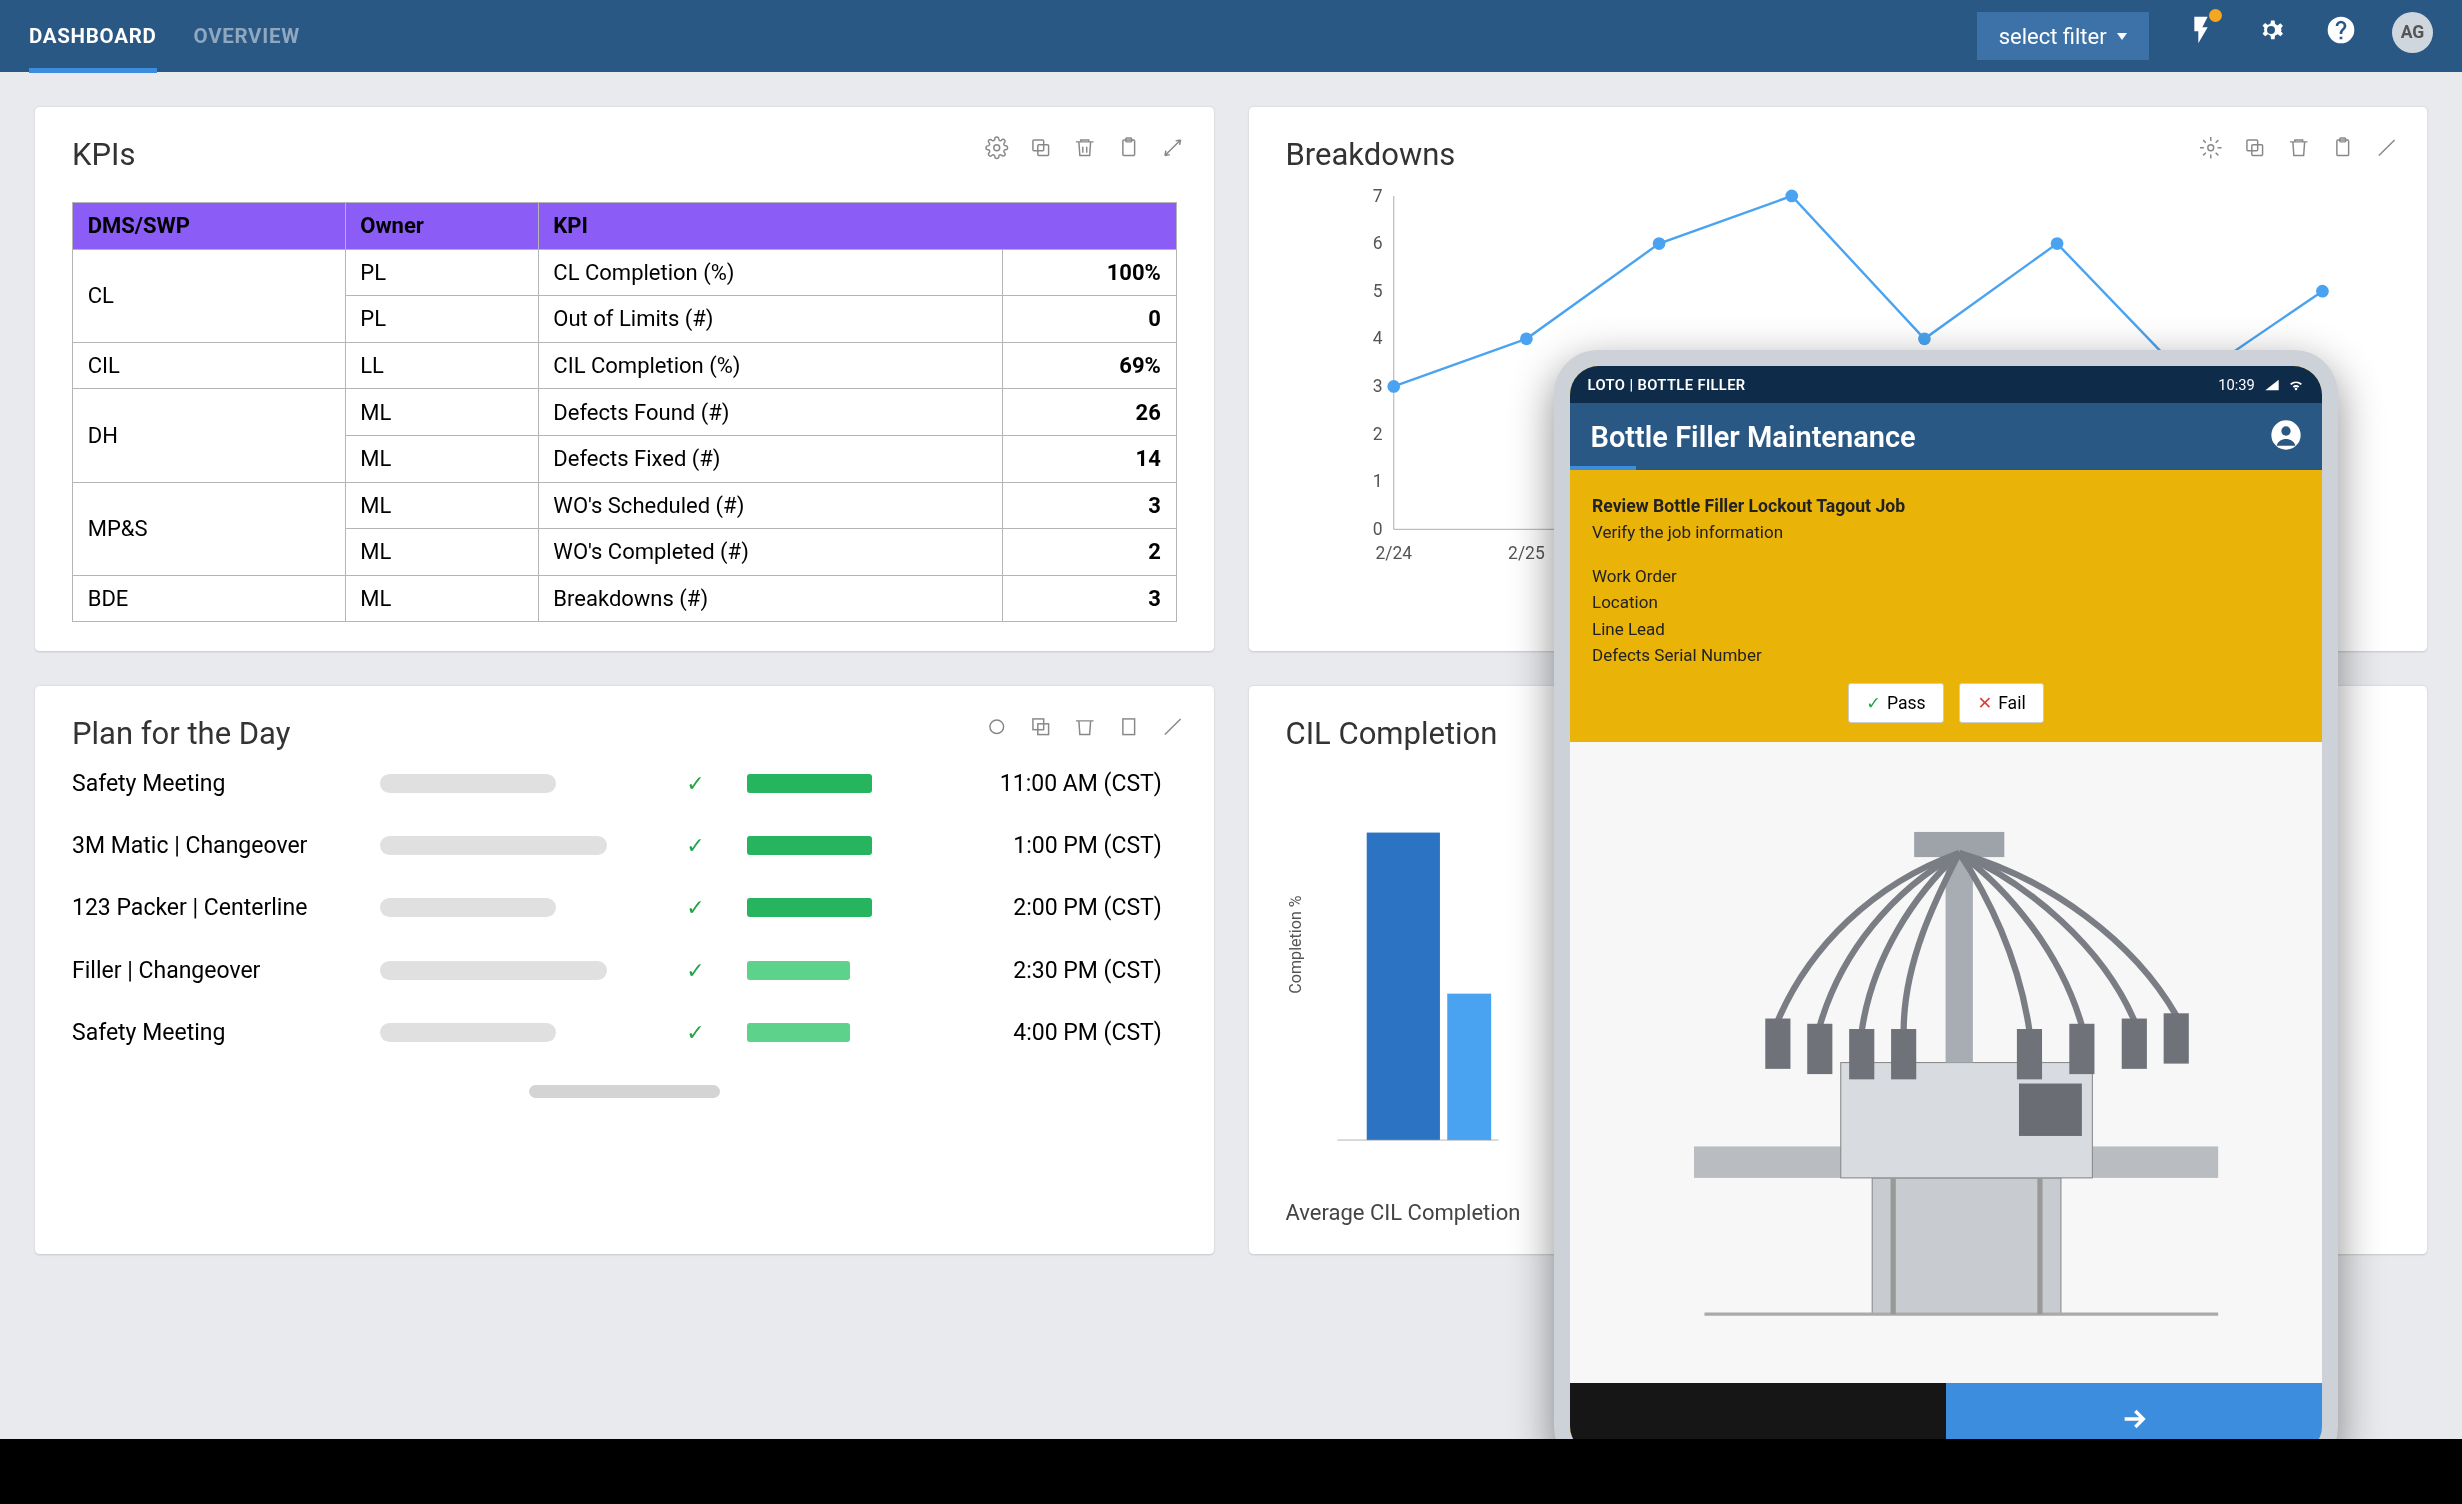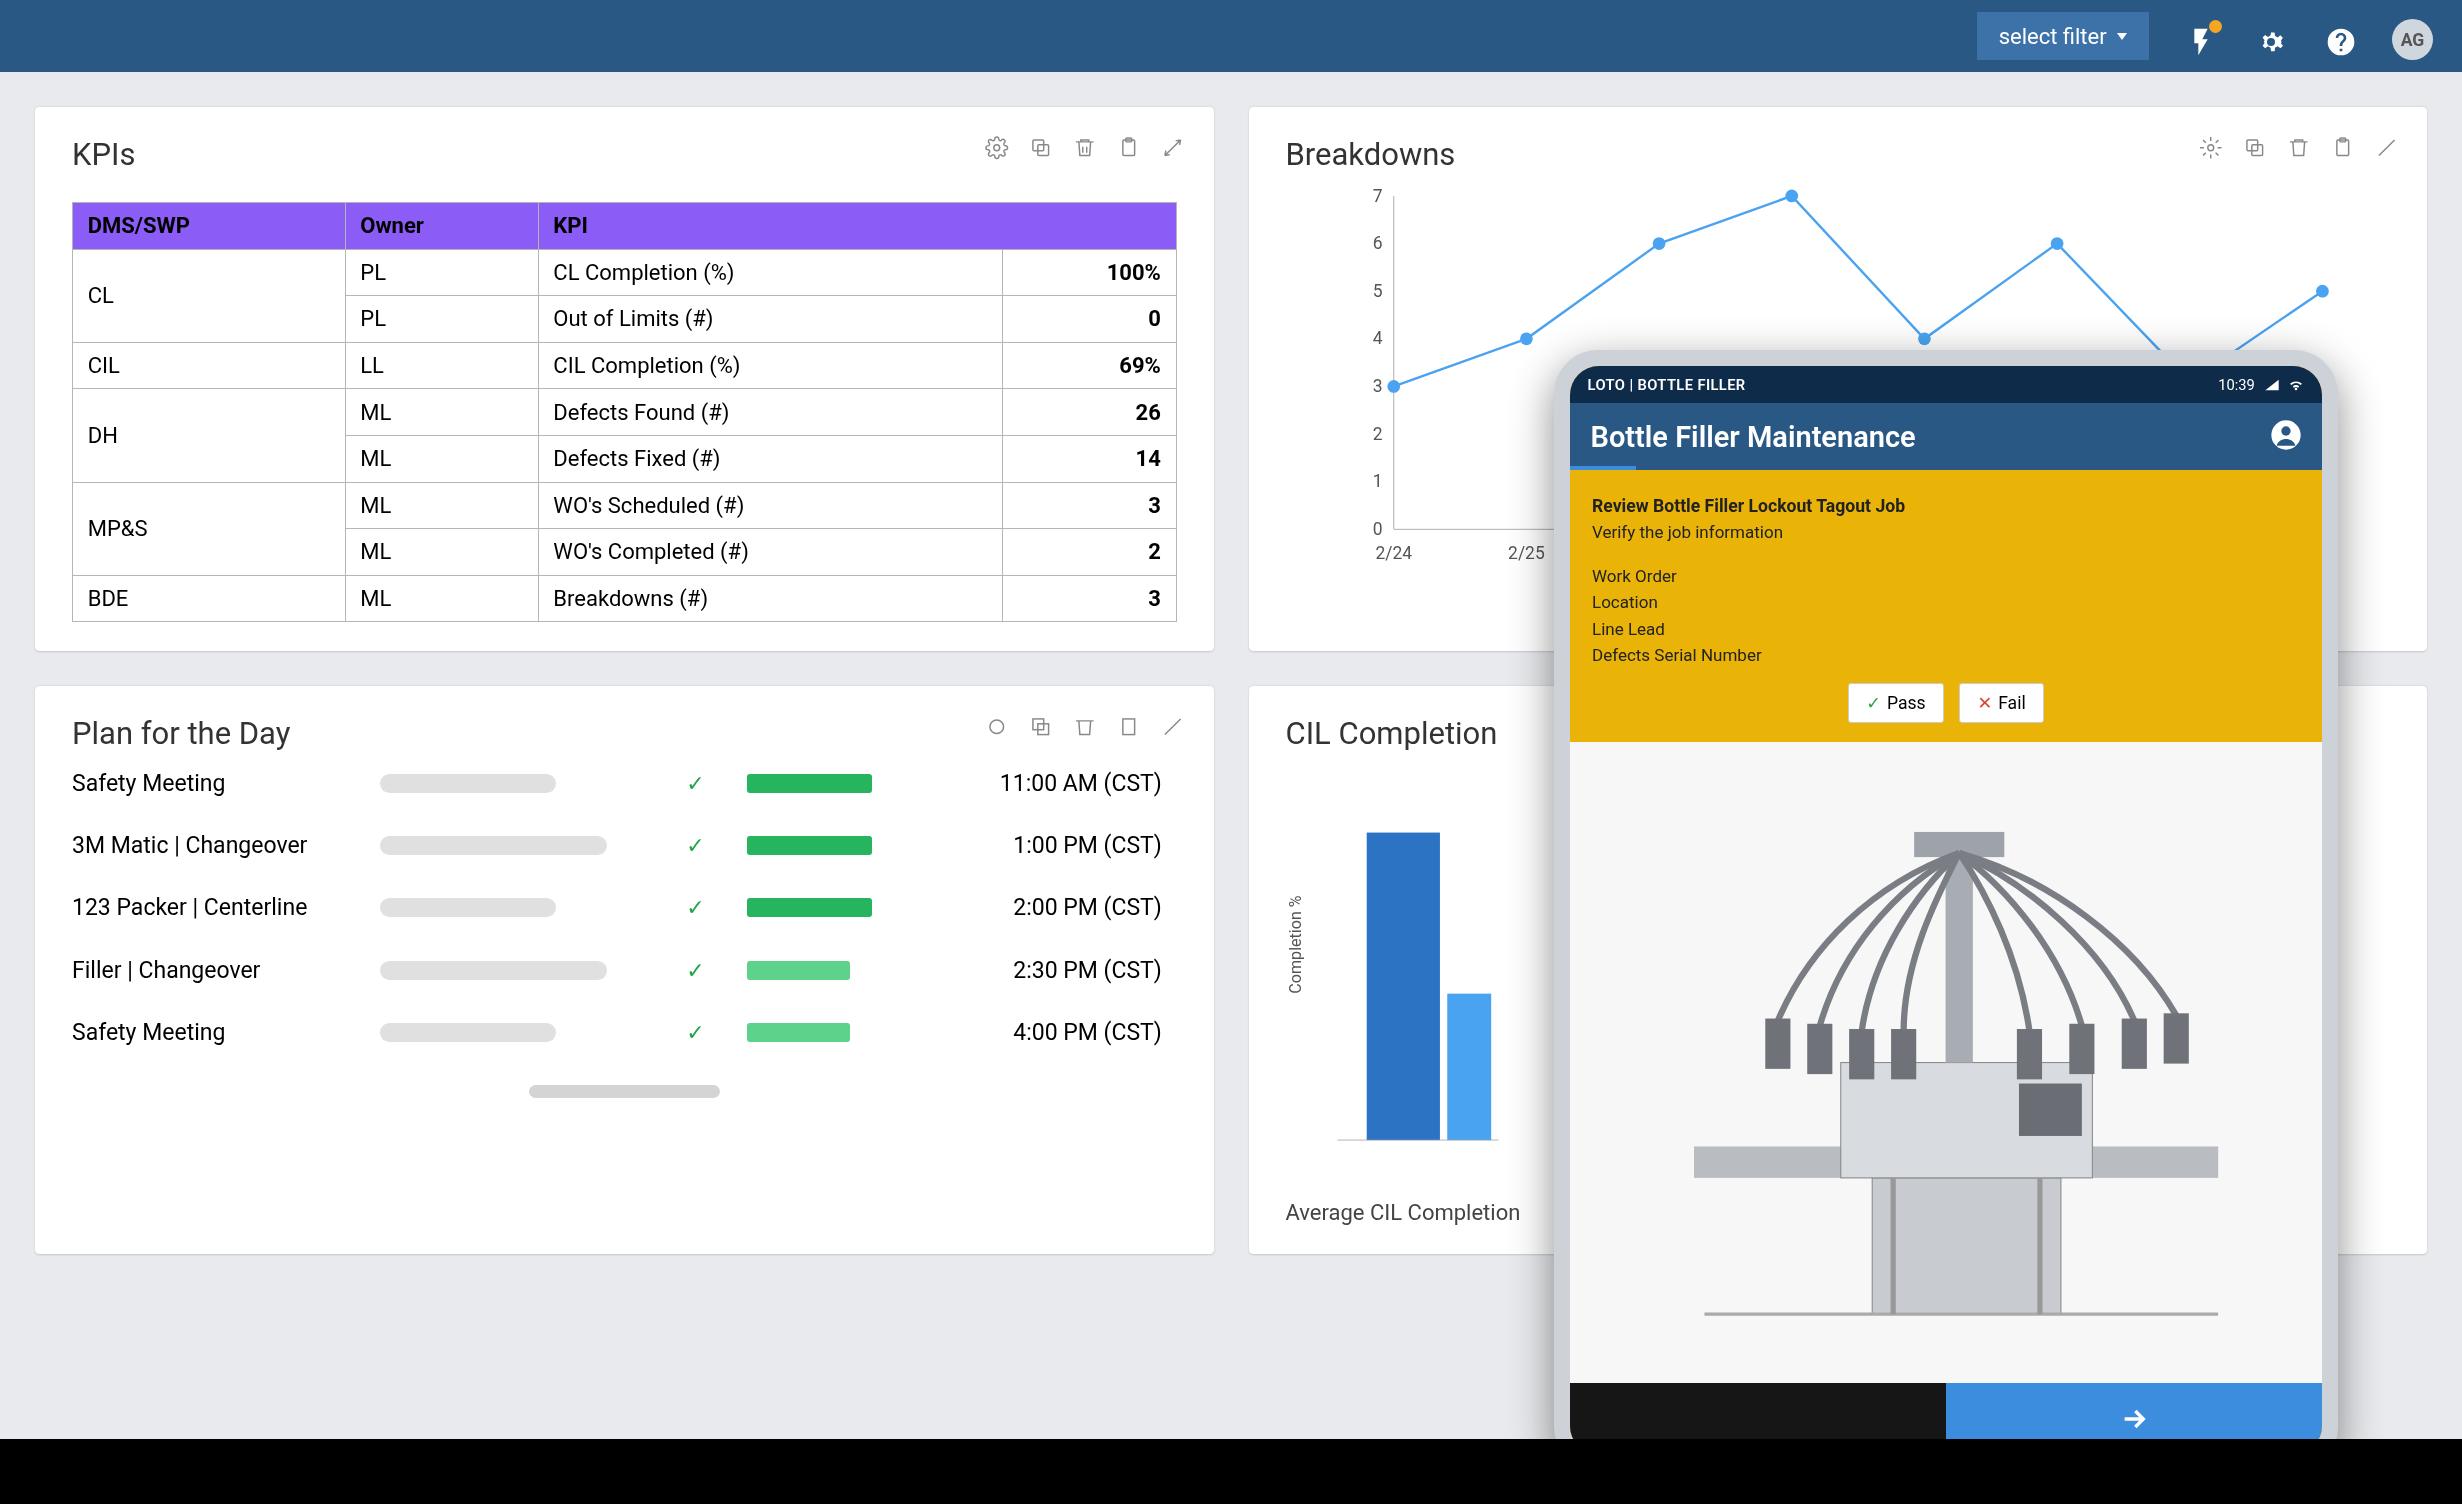--- a/index.html
+++ b/index.html
@@ -2,21 +2,21 @@
 <html style="font-size:11.7px"><head>
 <meta charset="utf-8">
 <style>
 *{box-sizing:border-box;margin:0;padding:0;font-family:-apple-system,BlinkMacSystemFont,"Segoe UI",Roboto,Arial,sans-serif}
 body{background:#e8eaed;width:2462px;height:1505px;overflow:hidden;position:relative}
 .topbar{height:72px;background:#2a5885;display:flex;align-items:center;padding:0 29px;color:#fff;position:relative}
 .tabs{display:flex;gap:37px;height:100%;align-items:center}
 .tab{font-size:20.5px;font-weight:700;letter-spacing:0.7px;color:#8fa8bf;cursor:pointer;height:100%;display:flex;align-items:center;position:relative}
 .tab.active{color:#fff}
 .tab.active::after{content:"";position:absolute;bottom:-0.7px;left:0;right:0;height:4.4px;background:#3c8dde}
-.top-right{margin-left:auto;display:flex;align-items:flex-end;gap:33px}
+.top-right{margin-left:auto;display:flex;align-items:flex-start;gap:33px}
 .filter-btn{background:#3c72a8;color:#fff;padding:11.7px 22px;font-size:22px;border:none;display:flex;align-items:center;gap:10.3px;cursor:pointer}
 .filter-btn .caret{border-left:5.9px solid transparent;border-right:5.9px solid transparent;border-top:7.3px solid #fff}
 .icon-btn{width:37px;height:37px;display:flex;align-items:center;justify-content:center;cursor:pointer;position:relative}
 .icon-btn svg{fill:#fff;width:32px;height:32px}
 .badge{position:absolute;top:-2.9px;right:-2.9px;width:13px;height:13px;background:#f5a623;border-radius:50%}
 .avatar{width:41px;height:41px;border-radius:50%;background:#d0d6de;color:#555;display:flex;align-items:center;justify-content:center;font-weight:700;font-size:17.6px}
 .grid{padding:35px;display:grid;grid-template-columns:1fr 1fr;gap:35px}
 .card{background:#fff;border-radius:4.4px;box-shadow:0 0.7px 2.2px rgba(0,0,0,.15);padding:29px 37px;position:relative}
 .card-title{font-size:31px;font-weight:400;color:#333}
 .card-actions{position:absolute;top:29px;right:29px;display:flex;gap:20.5px}
@@ -59,20 +59,24 @@
 .tfoot{height:72px;display:flex}
 .tfoot .blank{flex:1;background:#161616}
 .tfoot .next{flex:1;background:#3c8dde;display:flex;align-items:center;justify-content:center;cursor:pointer}
 .blackbar{position:absolute;bottom:0;left:0;right:0;height:66px;background:#000}
 .machine-svg{width:85%;height:85%}
 </style>
 </head>
 <body>
 
 <div class="topbar">
+  <div class="tabs">
+    <div class="tab active">DASHBOARD</div>
+    <div class="tab">OVERVIEW</div>
+  </div>
   <div class="top-right">
     <button class="filter-btn">
         <span>select filter</span>
         <span class="caret"></span>
       </button>
     <div class="icon-btn">
         <svg viewBox="0 0 24 24">
           <path d="M7 2v11h3v9l7-12h-4l4-8z"></path>
         </svg>
         <span class="badge"></span>

